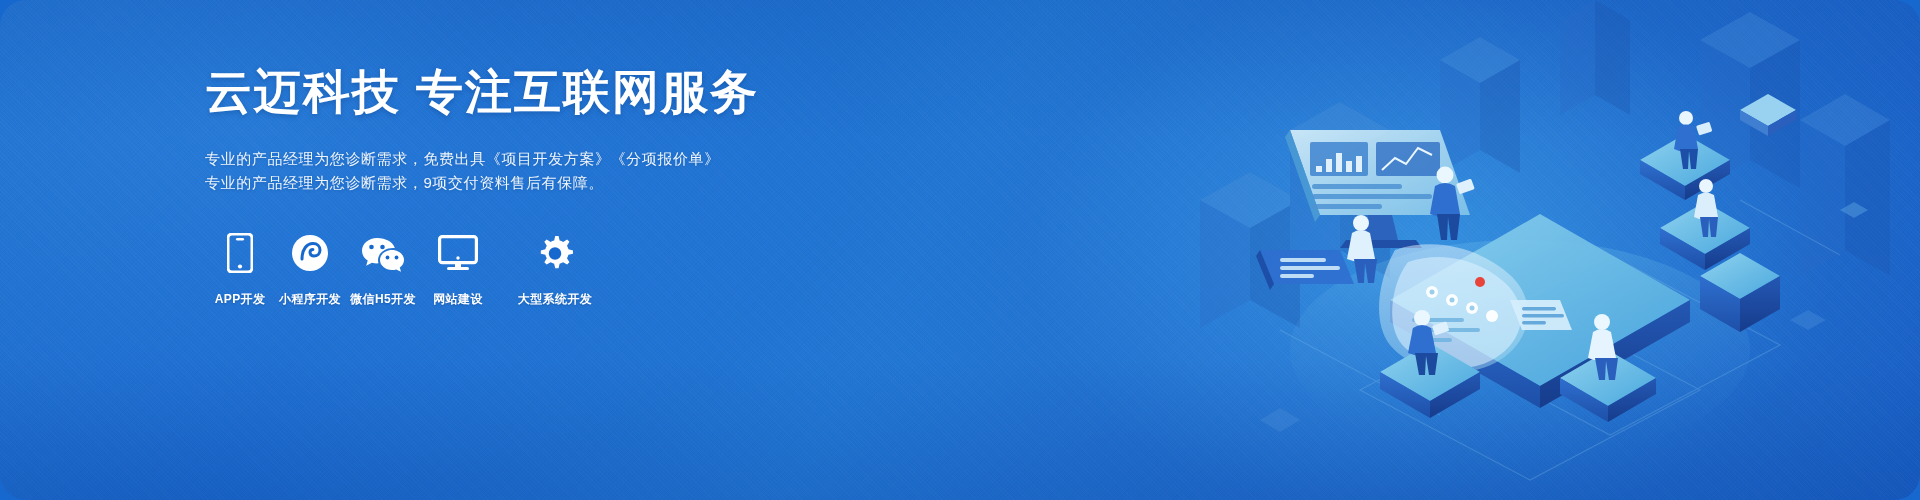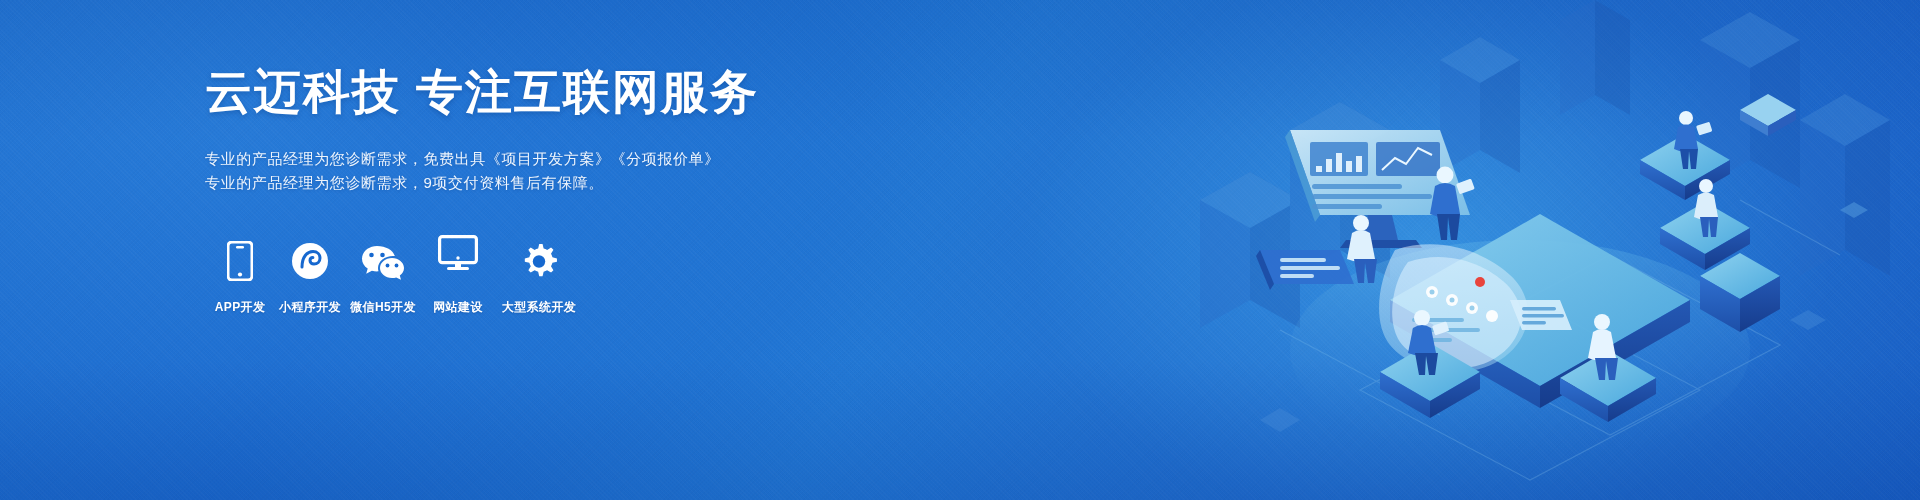--- a/index.html
+++ b/index.html
@@ -9,20 +9,21 @@
     background:#1668cf;
   }
   .banner {
     position:relative;
     width:1920px; height:500px;
     overflow:hidden;
     background:
       radial-gradient(ellipse 900px 620px at 1430px 250px, rgba(56,150,226,0.85) 0%, rgba(35,116,206,0.35) 45%, rgba(20,95,195,0) 72%),
       radial-gradient(ellipse 1100px 700px at 250px 120px, rgba(48,135,222,0.55) 0%, rgba(30,105,200,0.15) 55%, rgba(22,98,198,0) 78%),
       linear-gradient(118deg, #1f6fd0 0%, #1a6ad0 22%, #2279d6 48%, #1f6ad0 70%, #175cc4 100%);
+    border-radius: 26px;
   }
   
   .banner::before {
     content:"";
     position:absolute; inset:0;
     background-image:
       repeating-linear-gradient(45deg, rgba(255,255,255,0.022) 0 1px, rgba(255,255,255,0) 1px 3px),
       repeating-linear-gradient(-45deg, rgba(0,0,0,0.016) 0 1px, rgba(0,0,0,0) 1px 3px);
     pointer-events:none;
   }
@@ -347,33 +348,33 @@
           <circle cx="10.5" cy="13" r="2.3" fill="#1668cf"></circle>
           <circle cx="21.5" cy="13" r="2.3" fill="#1668cf"></circle>
           <path d="M43,26 C43,20.5 37.6,16 31,16 C24.4,16 19,20.5 19,26 C19,31.5 24.4,36 31,36 C32.5,36 33.9,35.8 35.2,35.4 L40,37.8 L38.8,33.6 C41.4,31.8 43,29.1 43,26 Z" fill="#fff"></path>
           <circle cx="26.5" cy="23.5" r="1.9" fill="#1668cf"></circle>
           <circle cx="35.5" cy="23.5" r="1.9" fill="#1668cf"></circle>
         </svg>
       </span>
       <span class="lbl">微信H5开发</span>
     </div>
 
-    <div class="service" style="width:74px;gap:8px;">
+    <div class="service" style="width:74px;">
       <span class="ico">
         <svg width="40" height="36" viewBox="0 0 40 36">
           <rect x="1.6" y="1.6" width="36.8" height="26" rx="2.6" fill="none" stroke="#fff" stroke-width="3.2"></rect>
           <circle cx="20" cy="23" r="1.7" fill="#fff"></circle>
           <rect x="17" y="28" width="6" height="4" fill="#fff"></rect>
           <rect x="9" y="32" width="22" height="3" rx="1.5" fill="#fff"></rect>
         </svg>
       </span>
       <span class="lbl">网站建设</span>
     </div>
 
-    <div class="service" style="width:88px;">
+    <div class="service" style="width:88px;margin-left:16px;">
       <span class="ico">
         <svg width="38" height="38" viewBox="0 0 38 38">
           <path d="M19,0.5 l3.4,0 l1.1,4.6 a14.6,14.6 0 0 1 3.6,1.5 l4,-2.5 l2.4,2.4 l-2.5,4 a14.6,14.6 0 0 1 1.5,3.6 l4.6,1.1 l0,3.4 l-4.6,1.1 a14.6,14.6 0 0 1 -1.5,3.6 l2.5,4 l-2.4,2.4 l-4,-2.5 a14.6,14.6 0 0 1 -3.6,1.5 l-1.1,4.6 l-3.4,0 l-1.1,-4.6 a14.6,14.6 0 0 1 -3.6,-1.5 l-4,2.5 l-2.4,-2.4 l2.5,-4 a14.6,14.6 0 0 1 -1.5,-3.6 l-4.6,-1.1 l0,-3.4 l4.6,-1.1 a14.6,14.6 0 0 1 1.5,-3.6 l-2.5,-4 l2.4,-2.4 l4,2.5 a14.6,14.6 0 0 1 3.6,-1.5 z" fill="#fff" transform="translate(0.6,1.5) scale(0.98)"></path>
           <circle cx="19" cy="19.5" r="6.2" fill="#1668cf"></circle>
         </svg>
       </span>
       <span class="lbl">大型系统开发</span>
     </div>
 
   </div>

